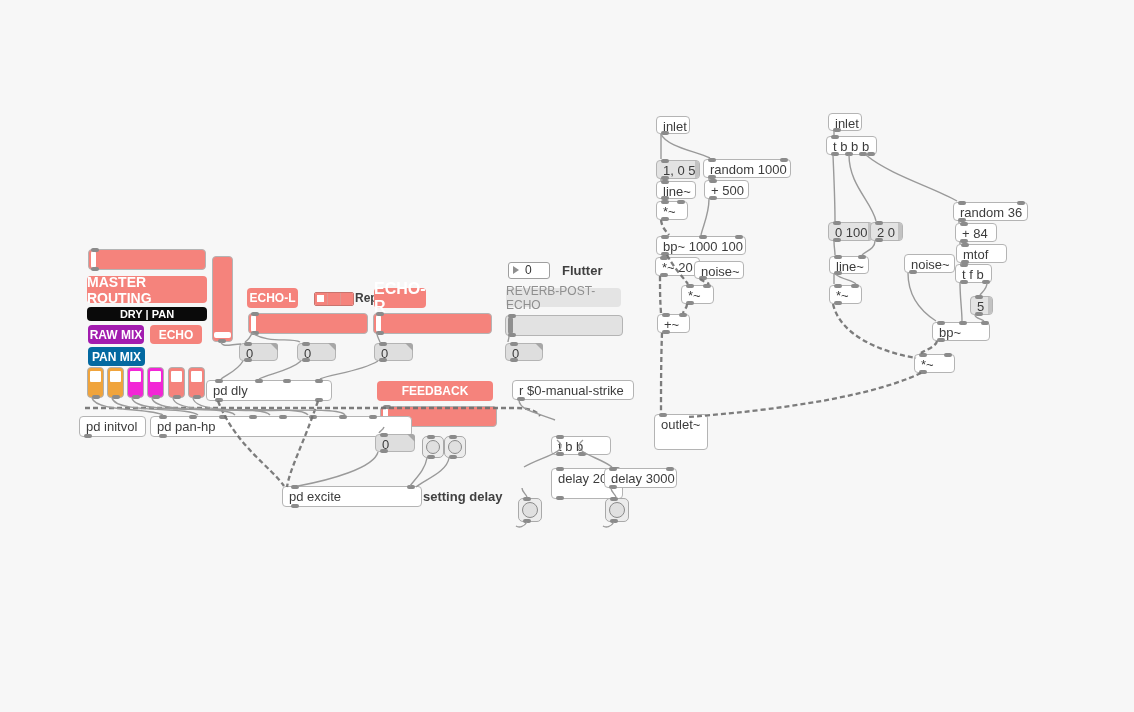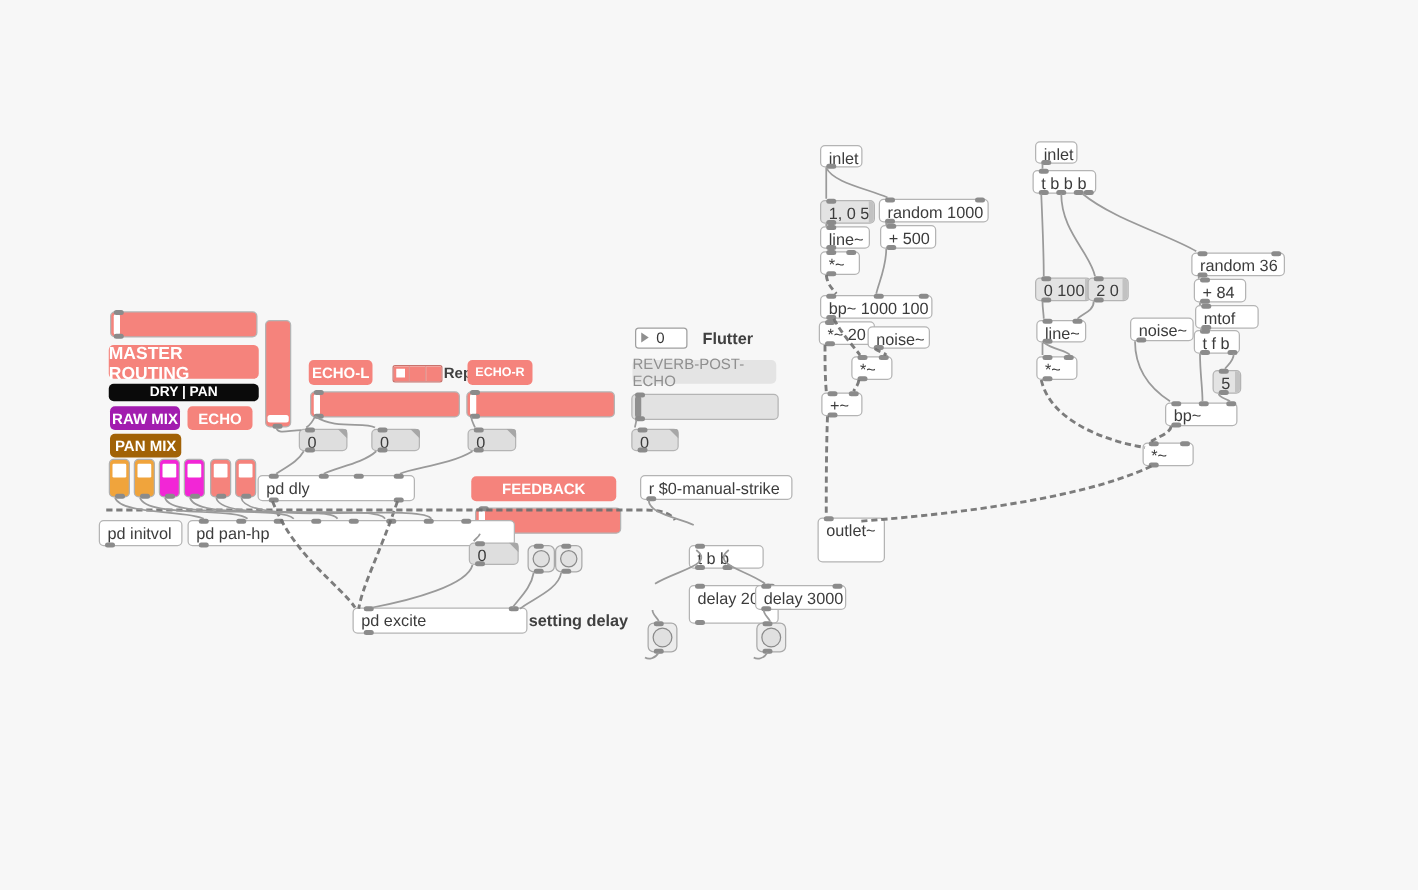--- a/index.html
+++ b/index.html
@@ -24,21 +24,21 @@
         border-radius:0 3px 3px 0;}
   .num{background:#dedede;}
   .num .wedge{position:absolute;right:-1px;top:-1px;width:0;height:0;
         border-top:8px solid #a7a7a7;border-left:8px solid transparent;border-radius:0 3px 0 0;}
 
   .nub{position:absolute;width:8px;height:4px;background:#8b8b8b;border-radius:2px;z-index:4;}
   .nub.t{top:-2px;} .nub.b{bottom:-2px;}
 
   .label{position:absolute;box-sizing:border-box;border-radius:4px;color:#fff;font-weight:bold;
         display:flex;align-items:center;justify-content:center;z-index:3;}
-  .pink{background:#f5837c;} .orange{background:#a21caf;} .magenta{background:#a16207;} .black{background:#0a0a0a;}
+  .pink{background:#f5837c;} .orange{background:#a21caf;} .magenta{background:#0369a1;} .black{background:#0a0a0a;}
   .graylabel{background:#e4e4e4;color:#8f8f8f;font-weight:normal;}
 
   .comment{position:absolute;color:#404040;z-index:3;white-space:nowrap;}
 
   .slider{position:absolute;box-sizing:border-box;background:#f5837c;border:1px solid #b4b4b4;
         border-radius:4px;z-index:3;}
   .slider .handle-v{position:absolute;left:2px;top:1px;bottom:1px;width:5px;background:#fff;border-radius:2px;}
   .slider .handle-h{position:absolute;left:1px;right:1px;bottom:3px;height:6px;background:#fff;border-radius:2px;}
   .slider.gray{background:#e2e2e2;}
   .slider.gray .handle-v{background:#8f8f8f;width:5px;}
@@ -124,21 +124,21 @@
     <span>ECHO-L</span>
   </div>
   <div class="hradio" style="left:314px;top:292px;">
     <div class="cell on"></div>
     <div class="cell"></div>
     <div class="cell"></div>
   </div>
   <div class="comment" style="left:355px;top:291px;font-size:12px;font-weight:bold;">
     <span>Rep.</span>
   </div>
-  <div class="label pink" style="left:374px;top:288px;width:52px;height:20px;font-size:10px;">
+  <div class="label pink" style="left:374px;top:288px;width:52px;height:20px;font-size:16px;">
     <span>ECHO-R</span>
   </div>
 
   <div class="slider" style="left:248px;top:313px;width:120px;height:21px;">
     <div class="handle-v"></div>
     <span class="nub t" style="left:2px;"></span>
     <span class="nub b" style="left:2px;"></span>
   </div>
   <div class="slider" style="left:373px;top:313px;width:119px;height:21px;">
     <div class="handle-v"></div>

